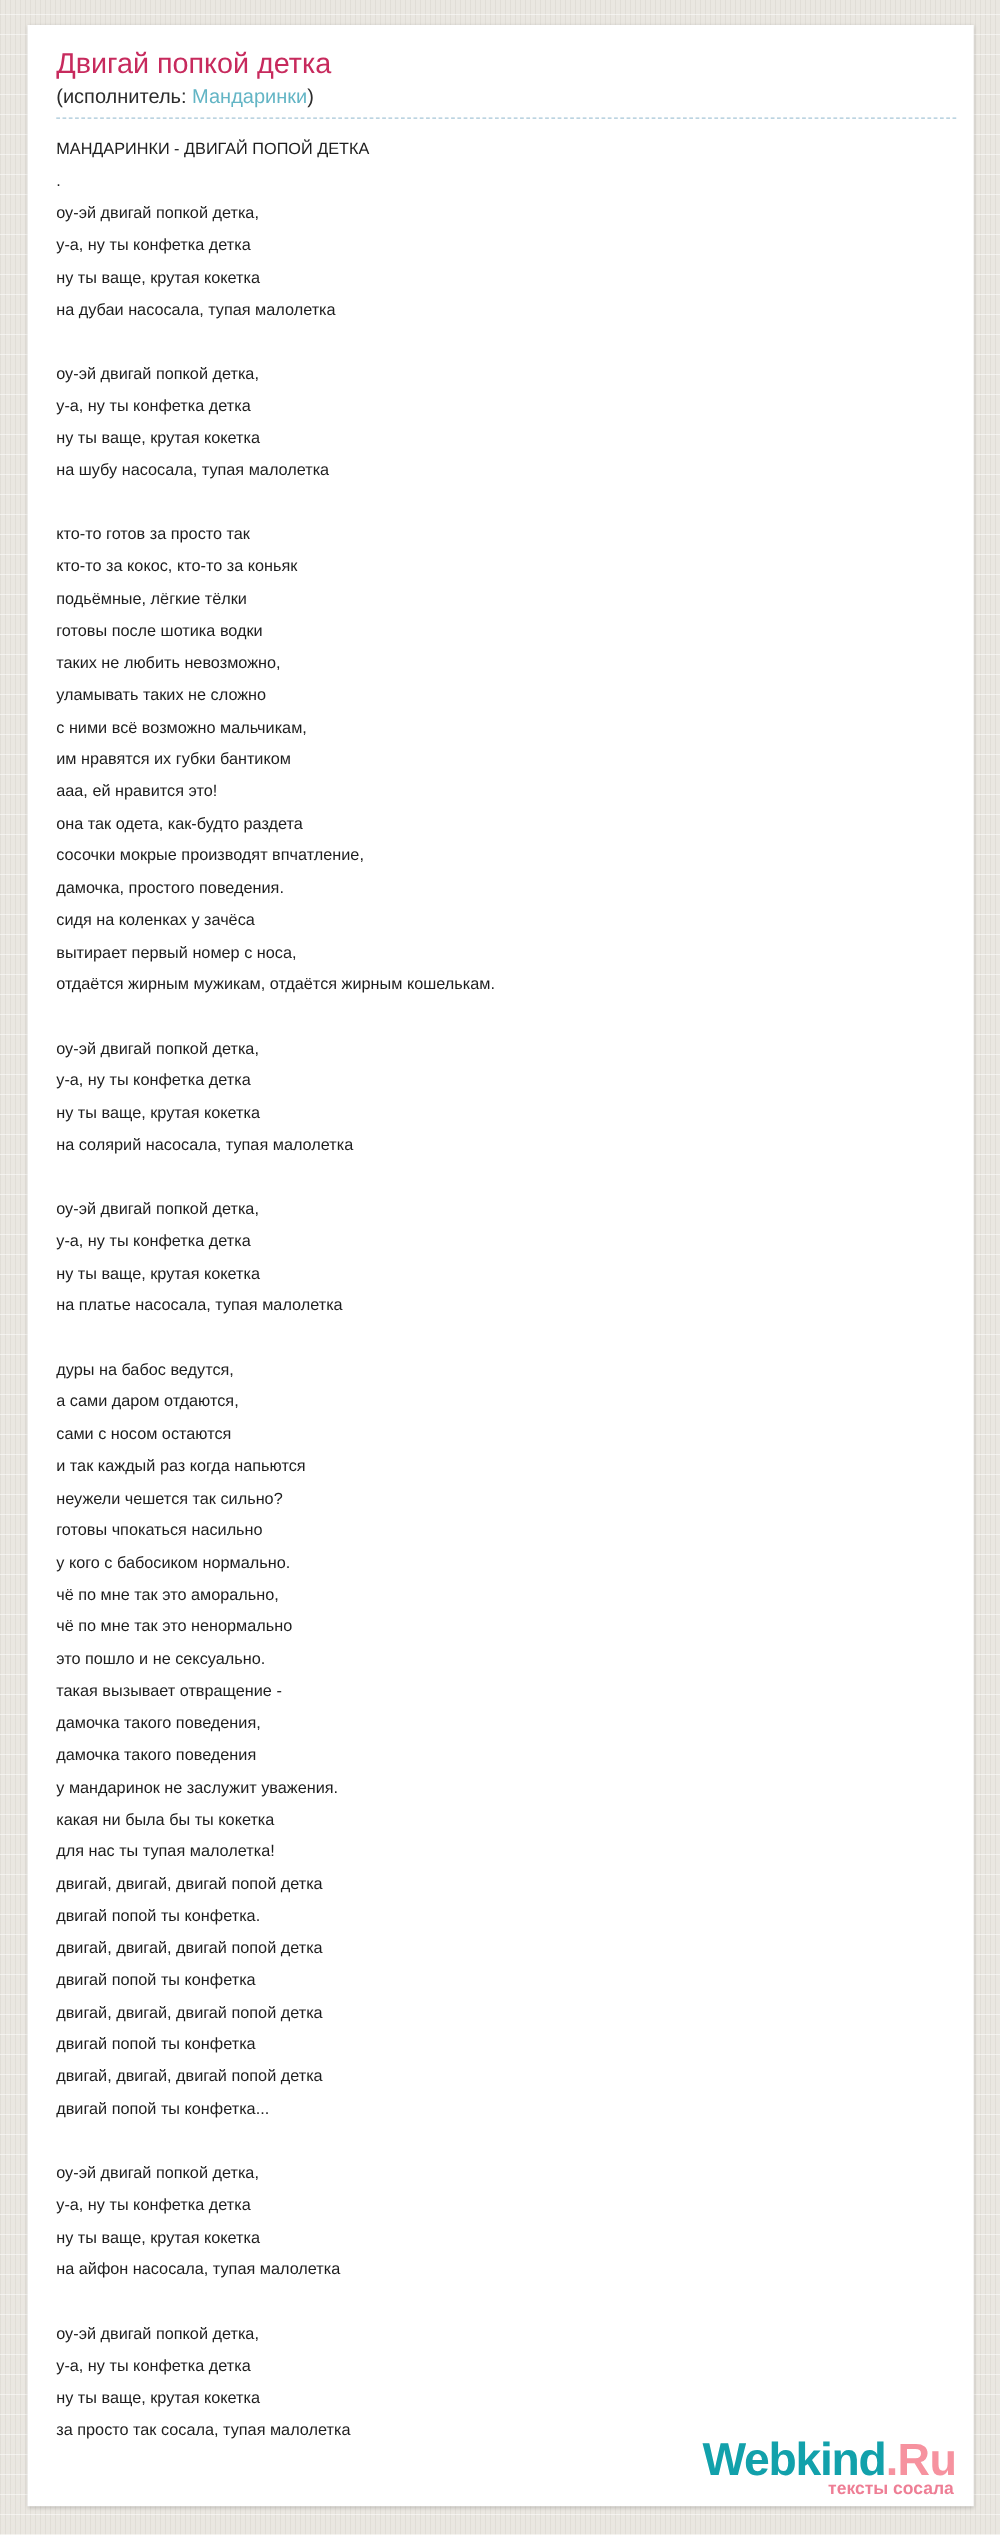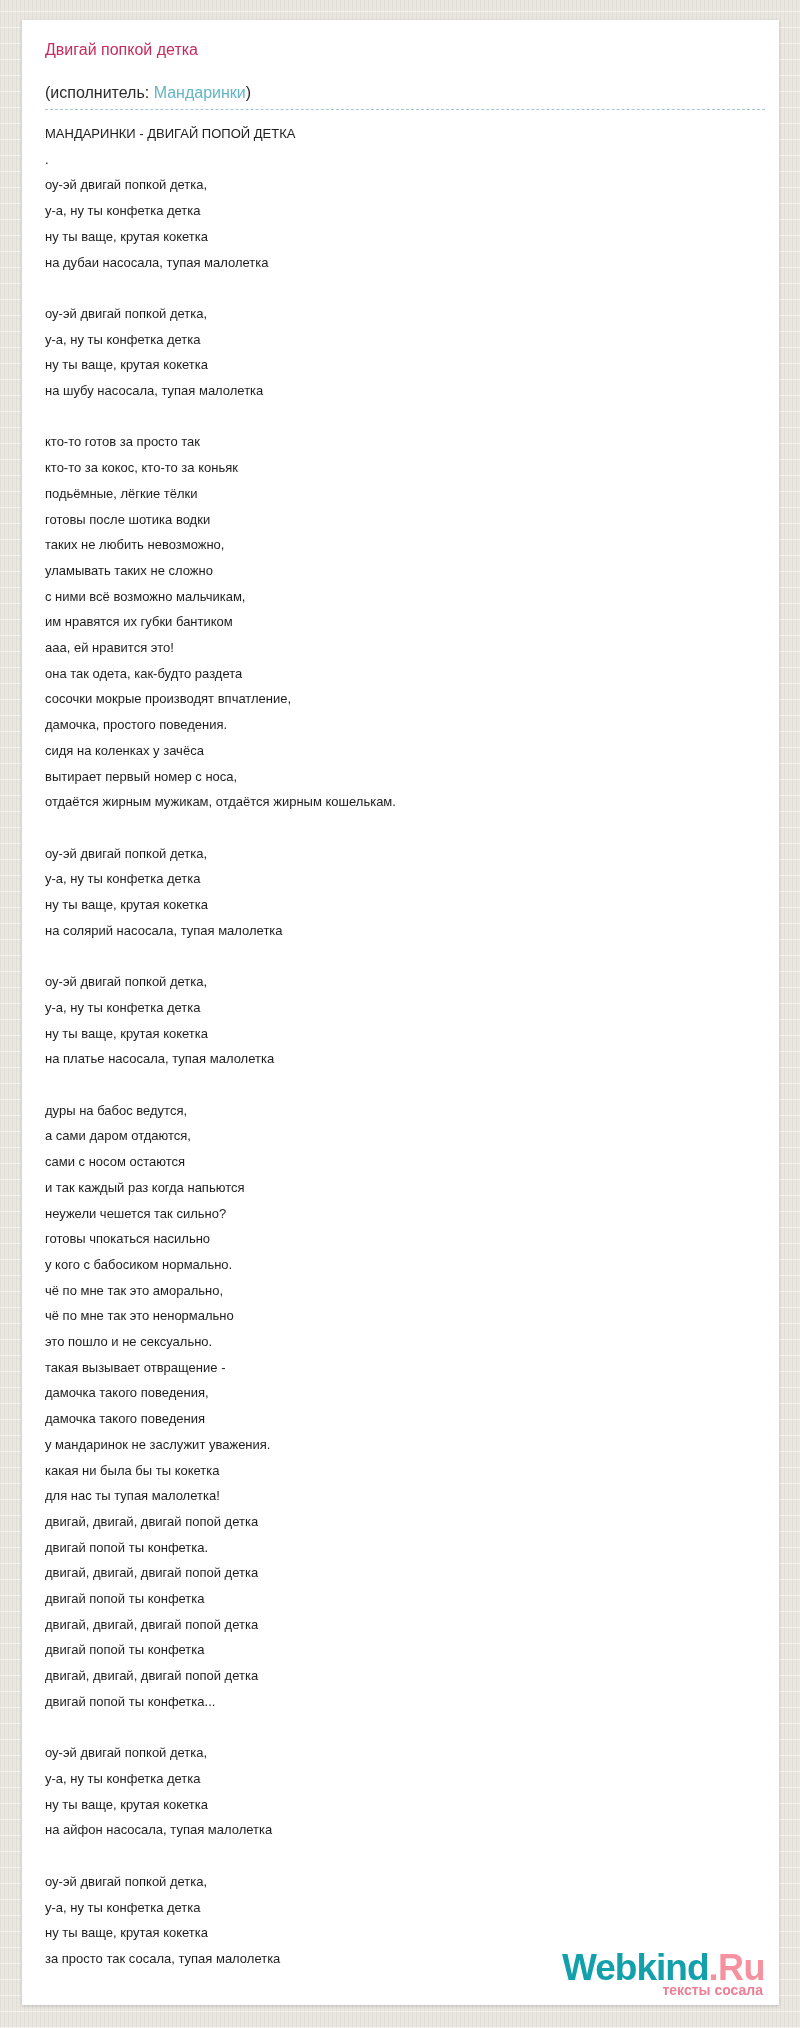--- a/index.html
+++ b/index.html
@@ -22,27 +22,27 @@
     margin: 20px 21px 0 22px;
     width: 757px;
     height: 1985px;
     background: #ffffff;
     box-shadow: 0 1px 3px rgba(0,0,0,0.18);
     padding: 14px 20px 0 23px;
   }
   .song-title {
     margin: 0;
     padding: 2px 0 0 0;
-    font-size: 16px;
+    font-size: 23px;
     line-height: 28px;
     font-weight: 400;
     color: #c72a5d;
   }
   .artist-line {
-    margin: 19px 0 0 0;
+    margin: 4px 0 0 0;
     font-size: 16px;
     line-height: 20px;
     color: #2b2b2b;
     padding-bottom: 6px;
   }
   .artist-link {
     color: #63b5c5;
     text-decoration: none;
     cursor: pointer;
   }

